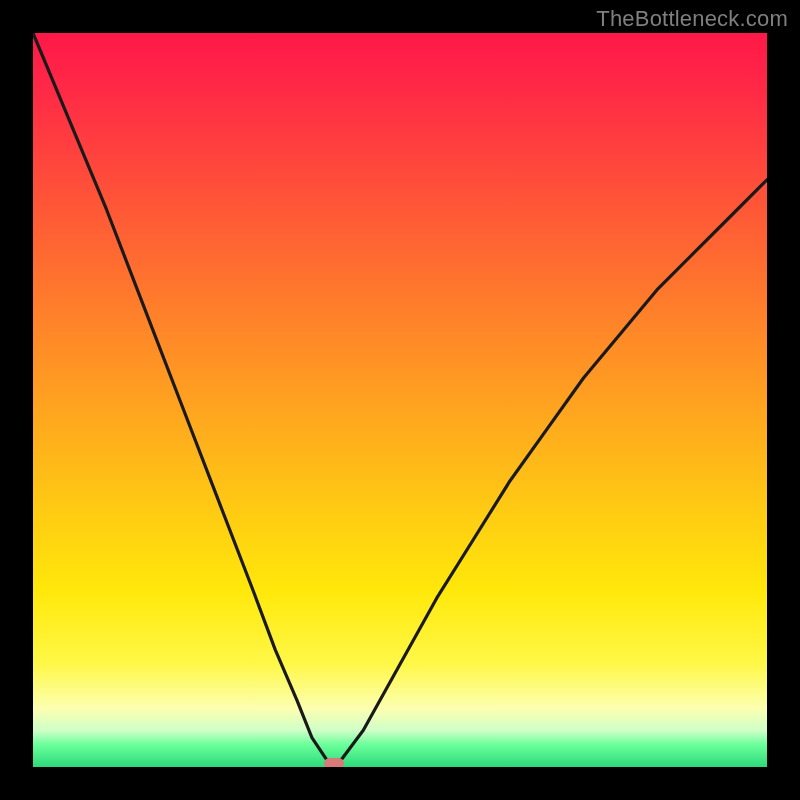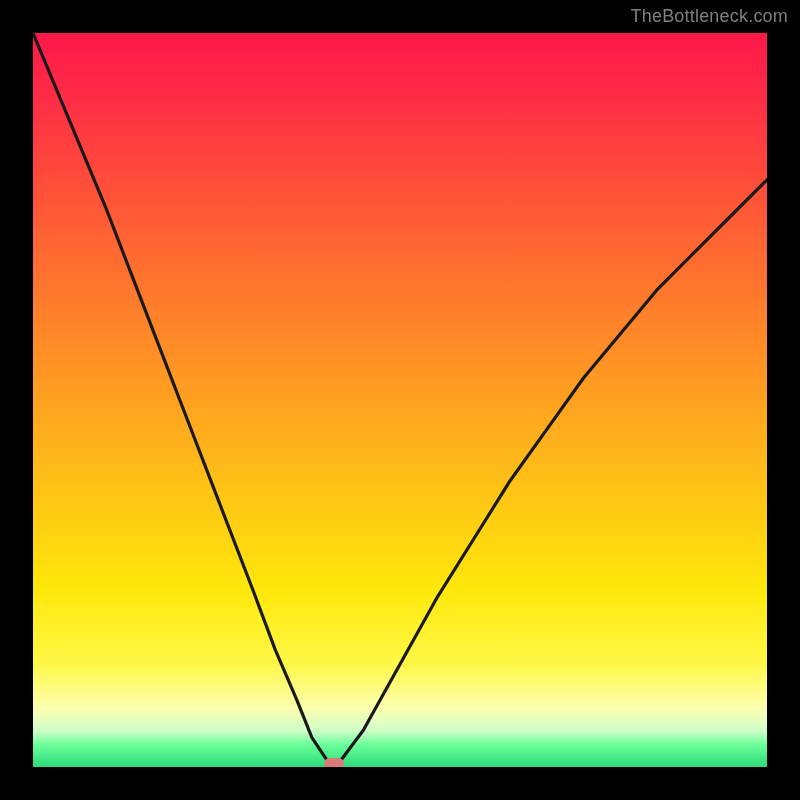--- a/index.html
+++ b/index.html
@@ -58,21 +58,21 @@
     width: 20px;
     height: 11px;
     background: #d97a7a;
     border-radius: 6px;
   }
   .attribution {
     position: absolute;
     top: 6px;
     right: 12px;
     color: #7f7f7f;
-    font-size: 18px;
+    font-size: 22px;
     font-weight: 500;
     letter-spacing: 0.2px;
   }
 </style>
 </head>
 <body>
 
 <div class="frame">
   <div class="plot-area">
     <div class="gradient"></div>

